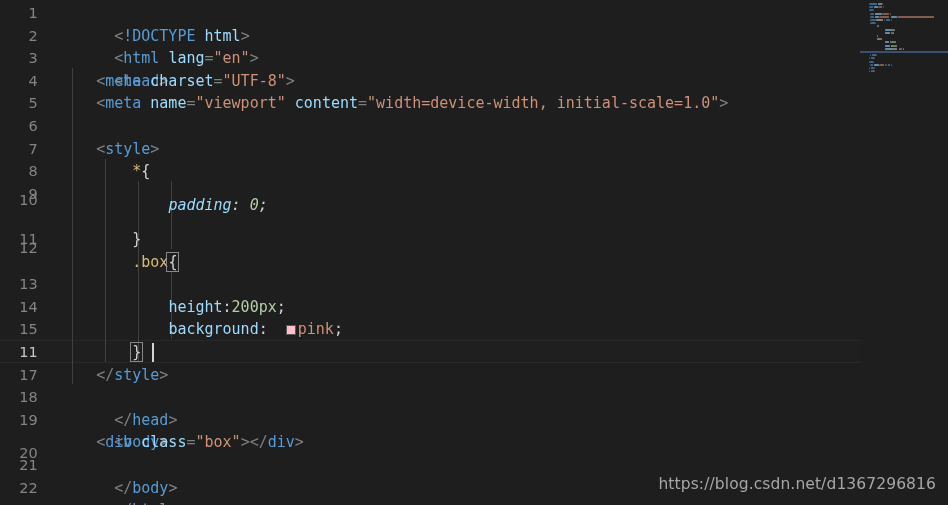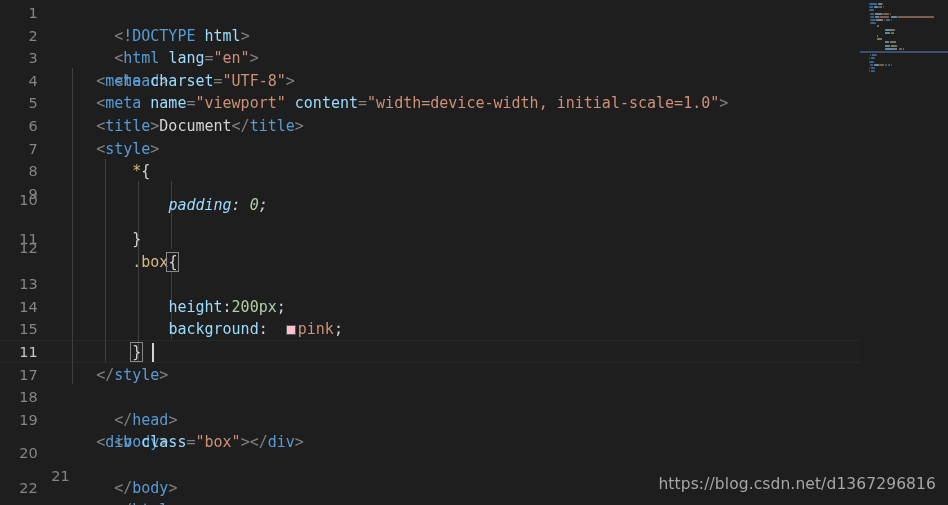--- a/index.html
+++ b/index.html
@@ -200,21 +200,21 @@
       <div class="lnum" style="top: 228px;">11</div>
       <div class="lnum" style="top: 237px;">12</div>
       <div class="lnum" style="top: 273.2px;">13</div>
       <div class="lnum" style="top: 295.8px;">14</div>
       <div class="lnum" style="top: 318.4px;">15</div>
       <div class="lnum active" style="top: 341px;">11</div>
       <div class="lnum" style="top: 363.6px;">17</div>
       <div class="lnum" style="top: 386.2px;">18</div>
       <div class="lnum" style="top: 408.8px;">19</div>
       <div class="lnum" style="top: 442px;">20</div>
-      <div class="lnum" style="top: 465px; padding-left: 32px;">21</div>
+      <div class="lnum" style="top: 454px;">21</div>
       <div class="lnum" style="top: 476.6px;">22</div>
     </div>
 
   <div id="codeArea">
 
     <div class="line" style="top:2px;">
       <span class="pk">&lt;</span><span class="dtd">!DOCTYPE</span> <span class="dtdv">html</span><span class="pk">&gt;</span>
     </div>
 
     <div class="line" style="top:24.6px;">
@@ -224,22 +224,20 @@
     <div class="line" style="top:47.2px;">
       <span class="pk">&lt;</span><span class="tag">head</span><span class="pk">&gt;</span>
     </div>
 
     <div class="line" style="top:69.8px;">    <span class="pk">&lt;</span><span class="tag">meta</span> <span class="attr">charset</span><span class="pk">=</span><span class="str">"UTF-8"</span><span class="pk">&gt;</span>
     </div>
 
     <div class="line" style="top:92.4px;">    <span class="pk">&lt;</span><span class="tag">meta</span> <span class="attr">name</span><span class="pk">=</span><span class="str">"viewport"</span> <span class="attr">content</span><span class="pk">=</span><span class="str">"width=device-width, initial-scale=1.0"</span><span class="pk">&gt;</span>
     </div>
 
-    <div class="line" style="top:115px;">    <span class="pk">&lt;</span><span class="tag">title</span><span class="pk">&gt;</span><span class="txt">Document</span><span class="pk">&lt;/</span><span class="tag">title</span><span class="pk">&gt;</span>
-    </div>
 
     <div class="line" style="top:137.6px;">    <span class="pk">&lt;</span><span class="tag">style</span><span class="pk">&gt;</span>
     </div>
 
     <div class="line" style="top:160.2px;">        <span class="star">*</span><span class="brc">{</span>
     </div>
 
     <div class="line" style="top:194px;font-style:italic;">            <span class="prop">padding</span><span class="brc">: </span><span class="num">0</span><span class="brc">;</span>
     </div>
 

